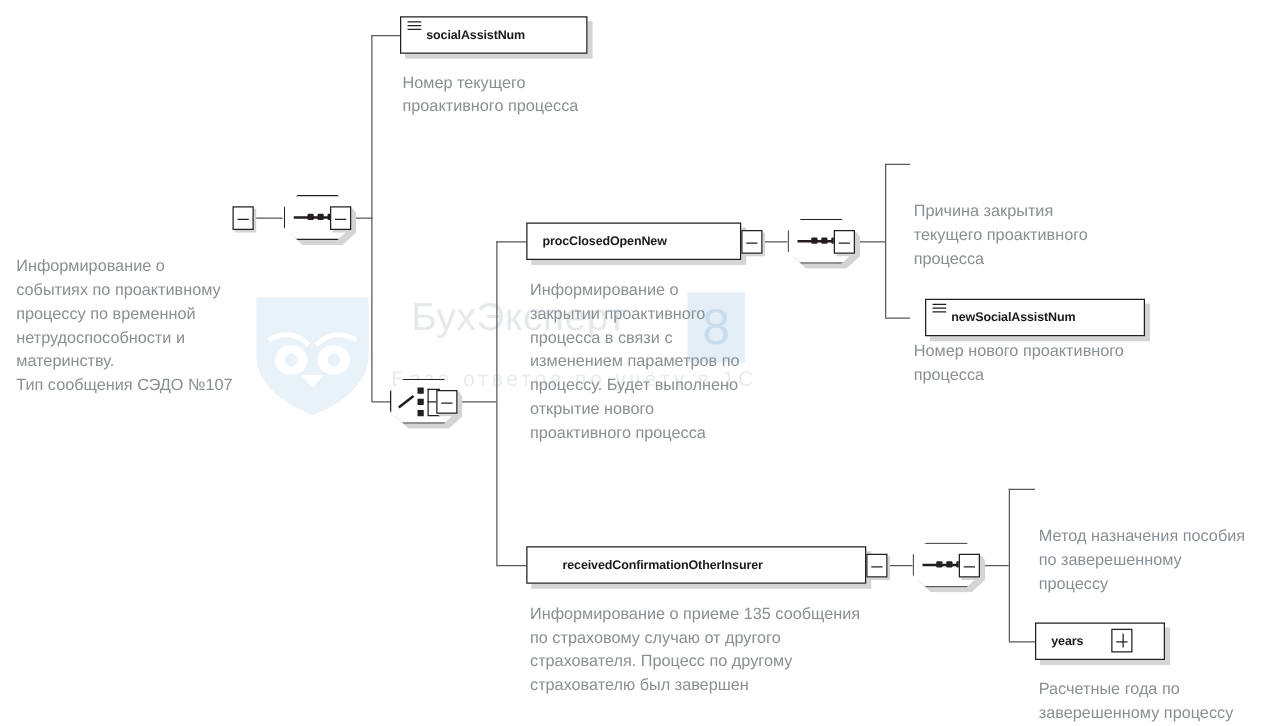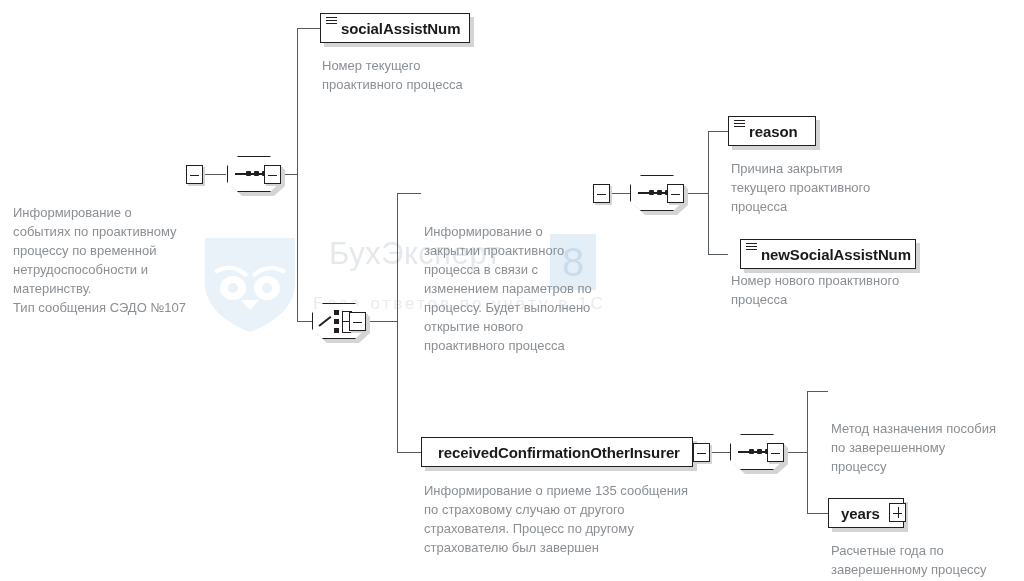--- a/index.html
+++ b/index.html
@@ -82,21 +82,21 @@
     background: #ffffff;
     box-shadow: 4px 4px 0 0 #d4d4d4;
     display: flex;
     align-items: center;
   }
   .node.root {
     background: #a8ccea;
     border-color: #3a3a3a;
   }
   .node .label {
-    font-size: 15px;
+    font-size: 10px;
     font-weight: bold;
     color: #1a1a1a;
     white-space: nowrap;
     letter-spacing: -0.1px;
   }
 
   
   .type-icon {
     position: absolute;
     left: 5px;
@@ -342,20 +342,23 @@
       <span class="spine"></span>
       <span class="arm a1"></span>
         <span class="arm a2"></span>
         <span class="arm a3"></span>
     </div>
   </div>
   <div class="expander" style="left:349px; top:312px;">
     <span class="bar-h"></span>
   </div>
 
+  <div class="node" style="left:421px; top:178px; width:172px; padding-left:12px;">
+    <span class="label">procClosedOpenNew</span>
+  </div>
   <div class="expander" style="left:593px; top:184px;">
     <span class="bar-h"></span>
   </div>
   <div class="doc" style="left:424px; top:222px; width:195px;">Информирование о
 закрытии проактивного
 процесса в связи с
 изменением параметров по
 процессу. Будет выполнено
 открытие нового
 проактивного процесса</div>
@@ -367,44 +370,36 @@
       <span class="rule"></span>
       <span class="dot d1"></span>
         <span class="dot d2"></span>
         <span class="dot d3"></span>
     </div>
   </div>
   <div class="expander" style="left:667px; top:184px;">
     <span class="bar-h"></span>
   </div>
 
-  <div class="node" style="left:728px; top:116px; width:88px; padding-left:20px;">
-    <span class="type-icon">
-        <i></i>
-        <i></i>
-        <i></i>
-      </span>
-    <span class="label">reason</span>
-  </div>
   <div class="doc" style="left:731px; top:159px; width:210px;">Причина закрытия
 текущего проактивного
 процесса</div>
 
   <div class="node" style="left:728px; top:239px; width:176px; padding-left:20px;margin-left:12px;">
     <span class="type-icon">
         <i></i>
         <i></i>
         <i></i>
       </span>
     <span class="label">newSocialAssistNum</span>
   </div>
   <div class="doc" style="left:731px; top:271px; width:250px;">Номер нового проактивного
 процесса</div>
 
-  <div class="node" style="left:421px; top:437px; width:272px; padding-left:16px;">
+  <div class="node" style="left:421px; top:437px; width:272px; padding-left:28px;">
     <span class="label">receivedConfirmationOtherInsurer</span>
   </div>
   <div class="expander" style="left:693px; top:443px;">
     <span class="bar-h"></span>
   </div>
   <div class="doc" style="left:424px; top:481px; width:310px;">Информирование о приеме 135 сообщения
 по страховому случаю от другого
 страхователя. Процесс по другому
 страхователю был завершен</div>
 
@@ -419,21 +414,21 @@
     </div>
   </div>
   <div class="expander" style="left:767px; top:443px;">
     <span class="bar-h"></span>
   </div>
 
   <div class="doc" style="left:831px; top:419px; width:200px;">Метод назначения пособия
 по заверешенному
 процессу</div>
 
-  <div class="node" style="left:828px; top:498px; width:76px; padding-left:12px;">
+  <div class="node" style="left:828px; top:498px; width:104px; padding-left:12px;">
     <span class="label">years</span>
   </div>
   <div class="expander inner" style="left:889px; top:503px;">
     <span class="bar-h"></span>
     <span class="bar-v"></span>
   </div>
   <div class="doc" style="left:831px; top:541px; width:210px;">Расчетные года по
 заверешенному процессу</div>
 
 </div>

